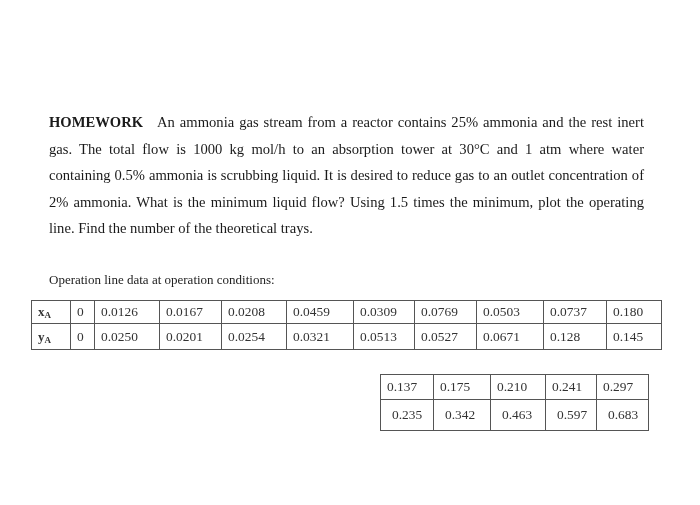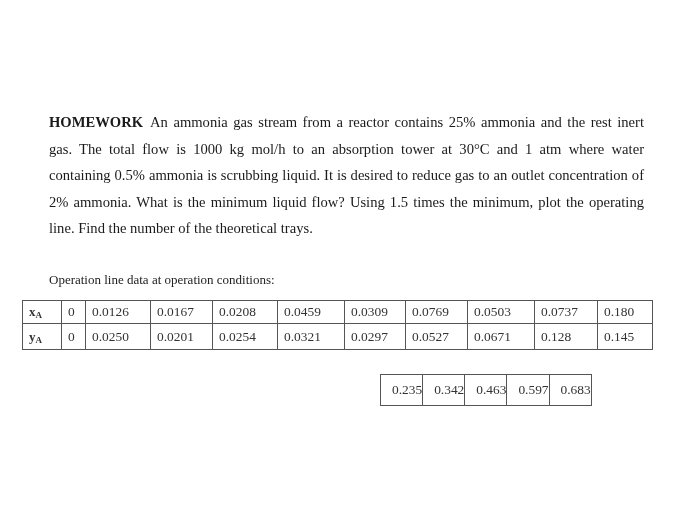--- a/index.html
+++ b/index.html
@@ -20,21 +20,21 @@
       left: 49px;
       top: 109px;
       width: 595px;
       font-size: 14.6px;
       line-height: 26.6px;
       text-align: justify;
       text-align-last: left;
     }
     .para .hw {
       font-weight: bold;
-      margin-right: 7px;
+      margin-right: 14px;
     }
     .caption {
       position: absolute;
       left: 49px;
       top: 272px;
       font-size: 13px;
       color: #222;
     }
     table {
       position: absolute;
@@ -42,21 +42,21 @@
       font-size: 13.4px;
       color: #333;
     }
     td {
       border: 1px solid #555;
       padding: 0 0 0 6px;
       text-align: left;
       white-space: nowrap;
     }
     #t1 {
-      left: 22px;
+      left: 31px;
       top: 300px;
     }
     #t1 tr.r1 td { height: 22px; }
     #t1 tr.r2 td { height: 25px; }
     #t1 td.lbl {
       width: 32px;
       font-weight: bold;
       padding-left: 6px;
       font-size: 13px;
     }
@@ -95,31 +95,38 @@
     <td style="width:56px">0.0737</td>
     <td style="width:48px">0.180</td>
   </tr>
   <tr class="r2">
     <td class="lbl"><span>y</span><sub>A</sub></td>
     <td class="zero">0</td>
     <td>0.0250</td>
     <td>0.0201</td>
     <td>0.0254</td>
     <td>0.0321</td>
-    <td>0.0297</td>
+    <td>0.0513</td>
     <td>0.0527</td>
     <td>0.0671</td>
     <td>0.128</td>
     <td>0.145</td>
   </tr>
 </tbody>
   </table>
 
 <table id="t2">
   <tbody>
+      <tr class="r1">
+    <td style="width:46px">0.137</td>
+    <td style="width:50px">0.175</td>
+    <td style="width:48px">0.210</td>
+    <td style="width:44px">0.241</td>
+    <td style="width:45px">0.297</td>
+  </tr>
   <tr class="r2">
     <td>0.235</td>
     <td>0.342</td>
     <td>0.463</td>
     <td>0.597</td>
     <td>0.683</td>
   </tr>
 </tbody>
   </table>
 

